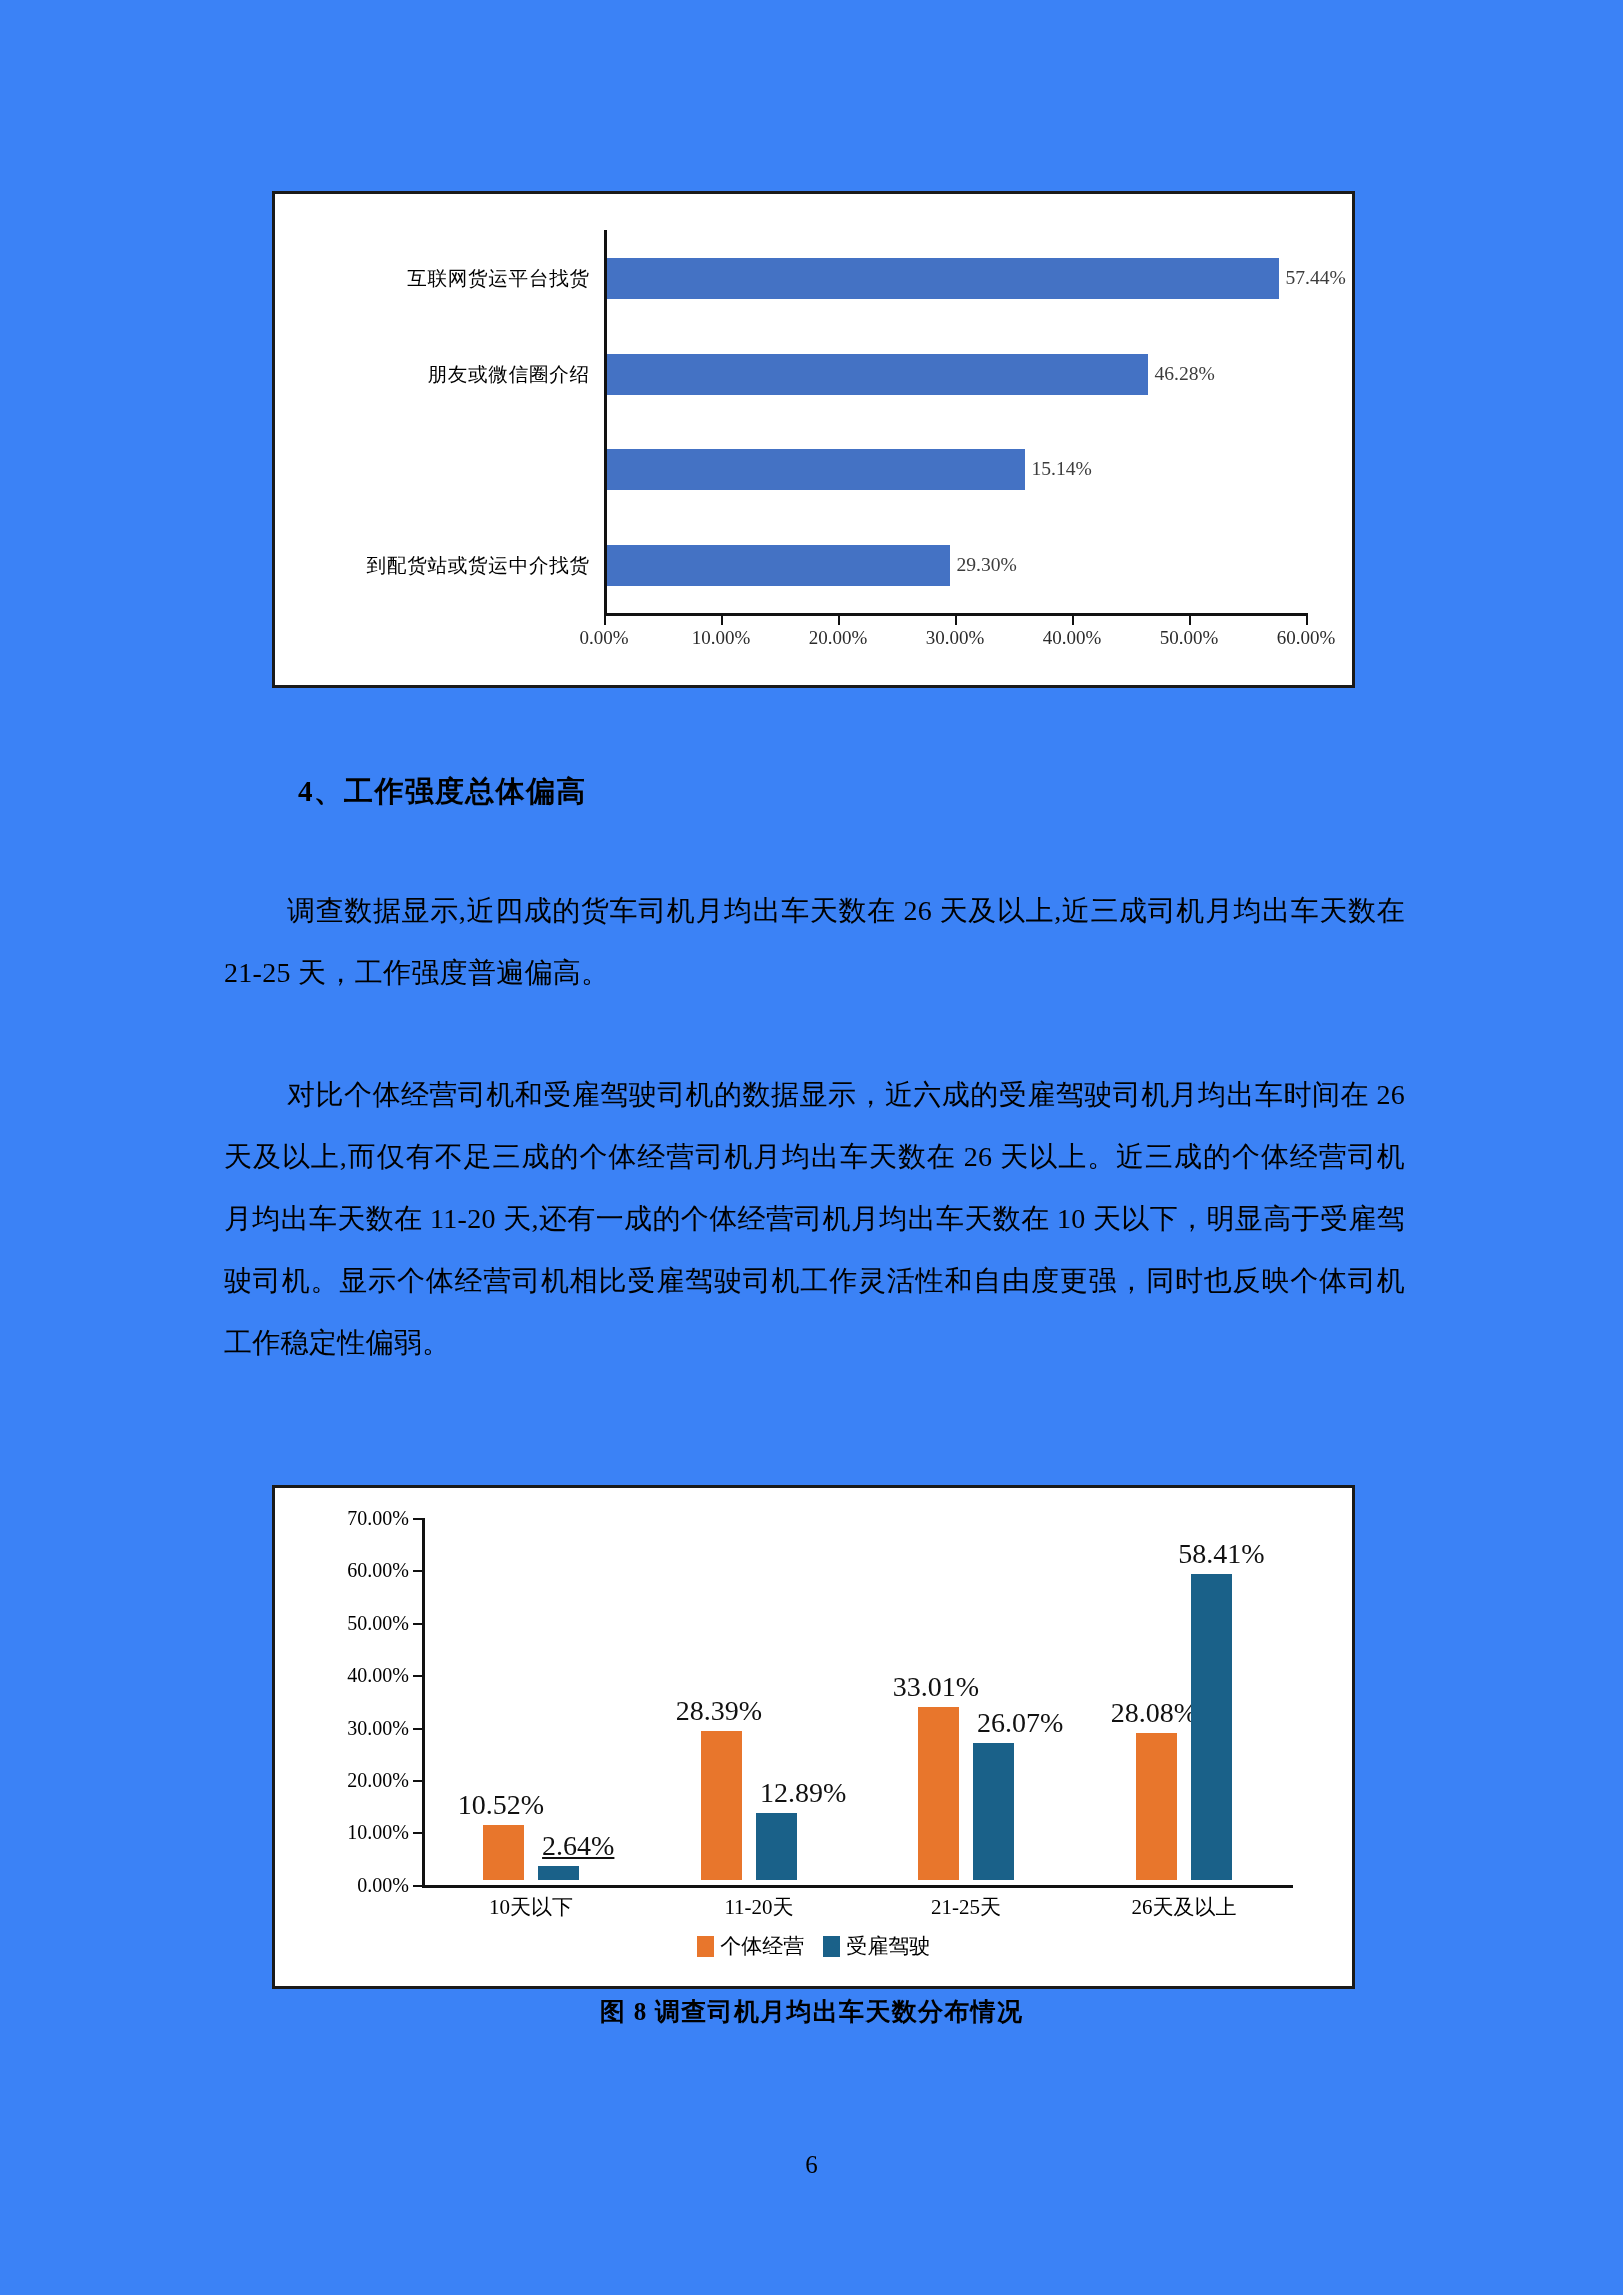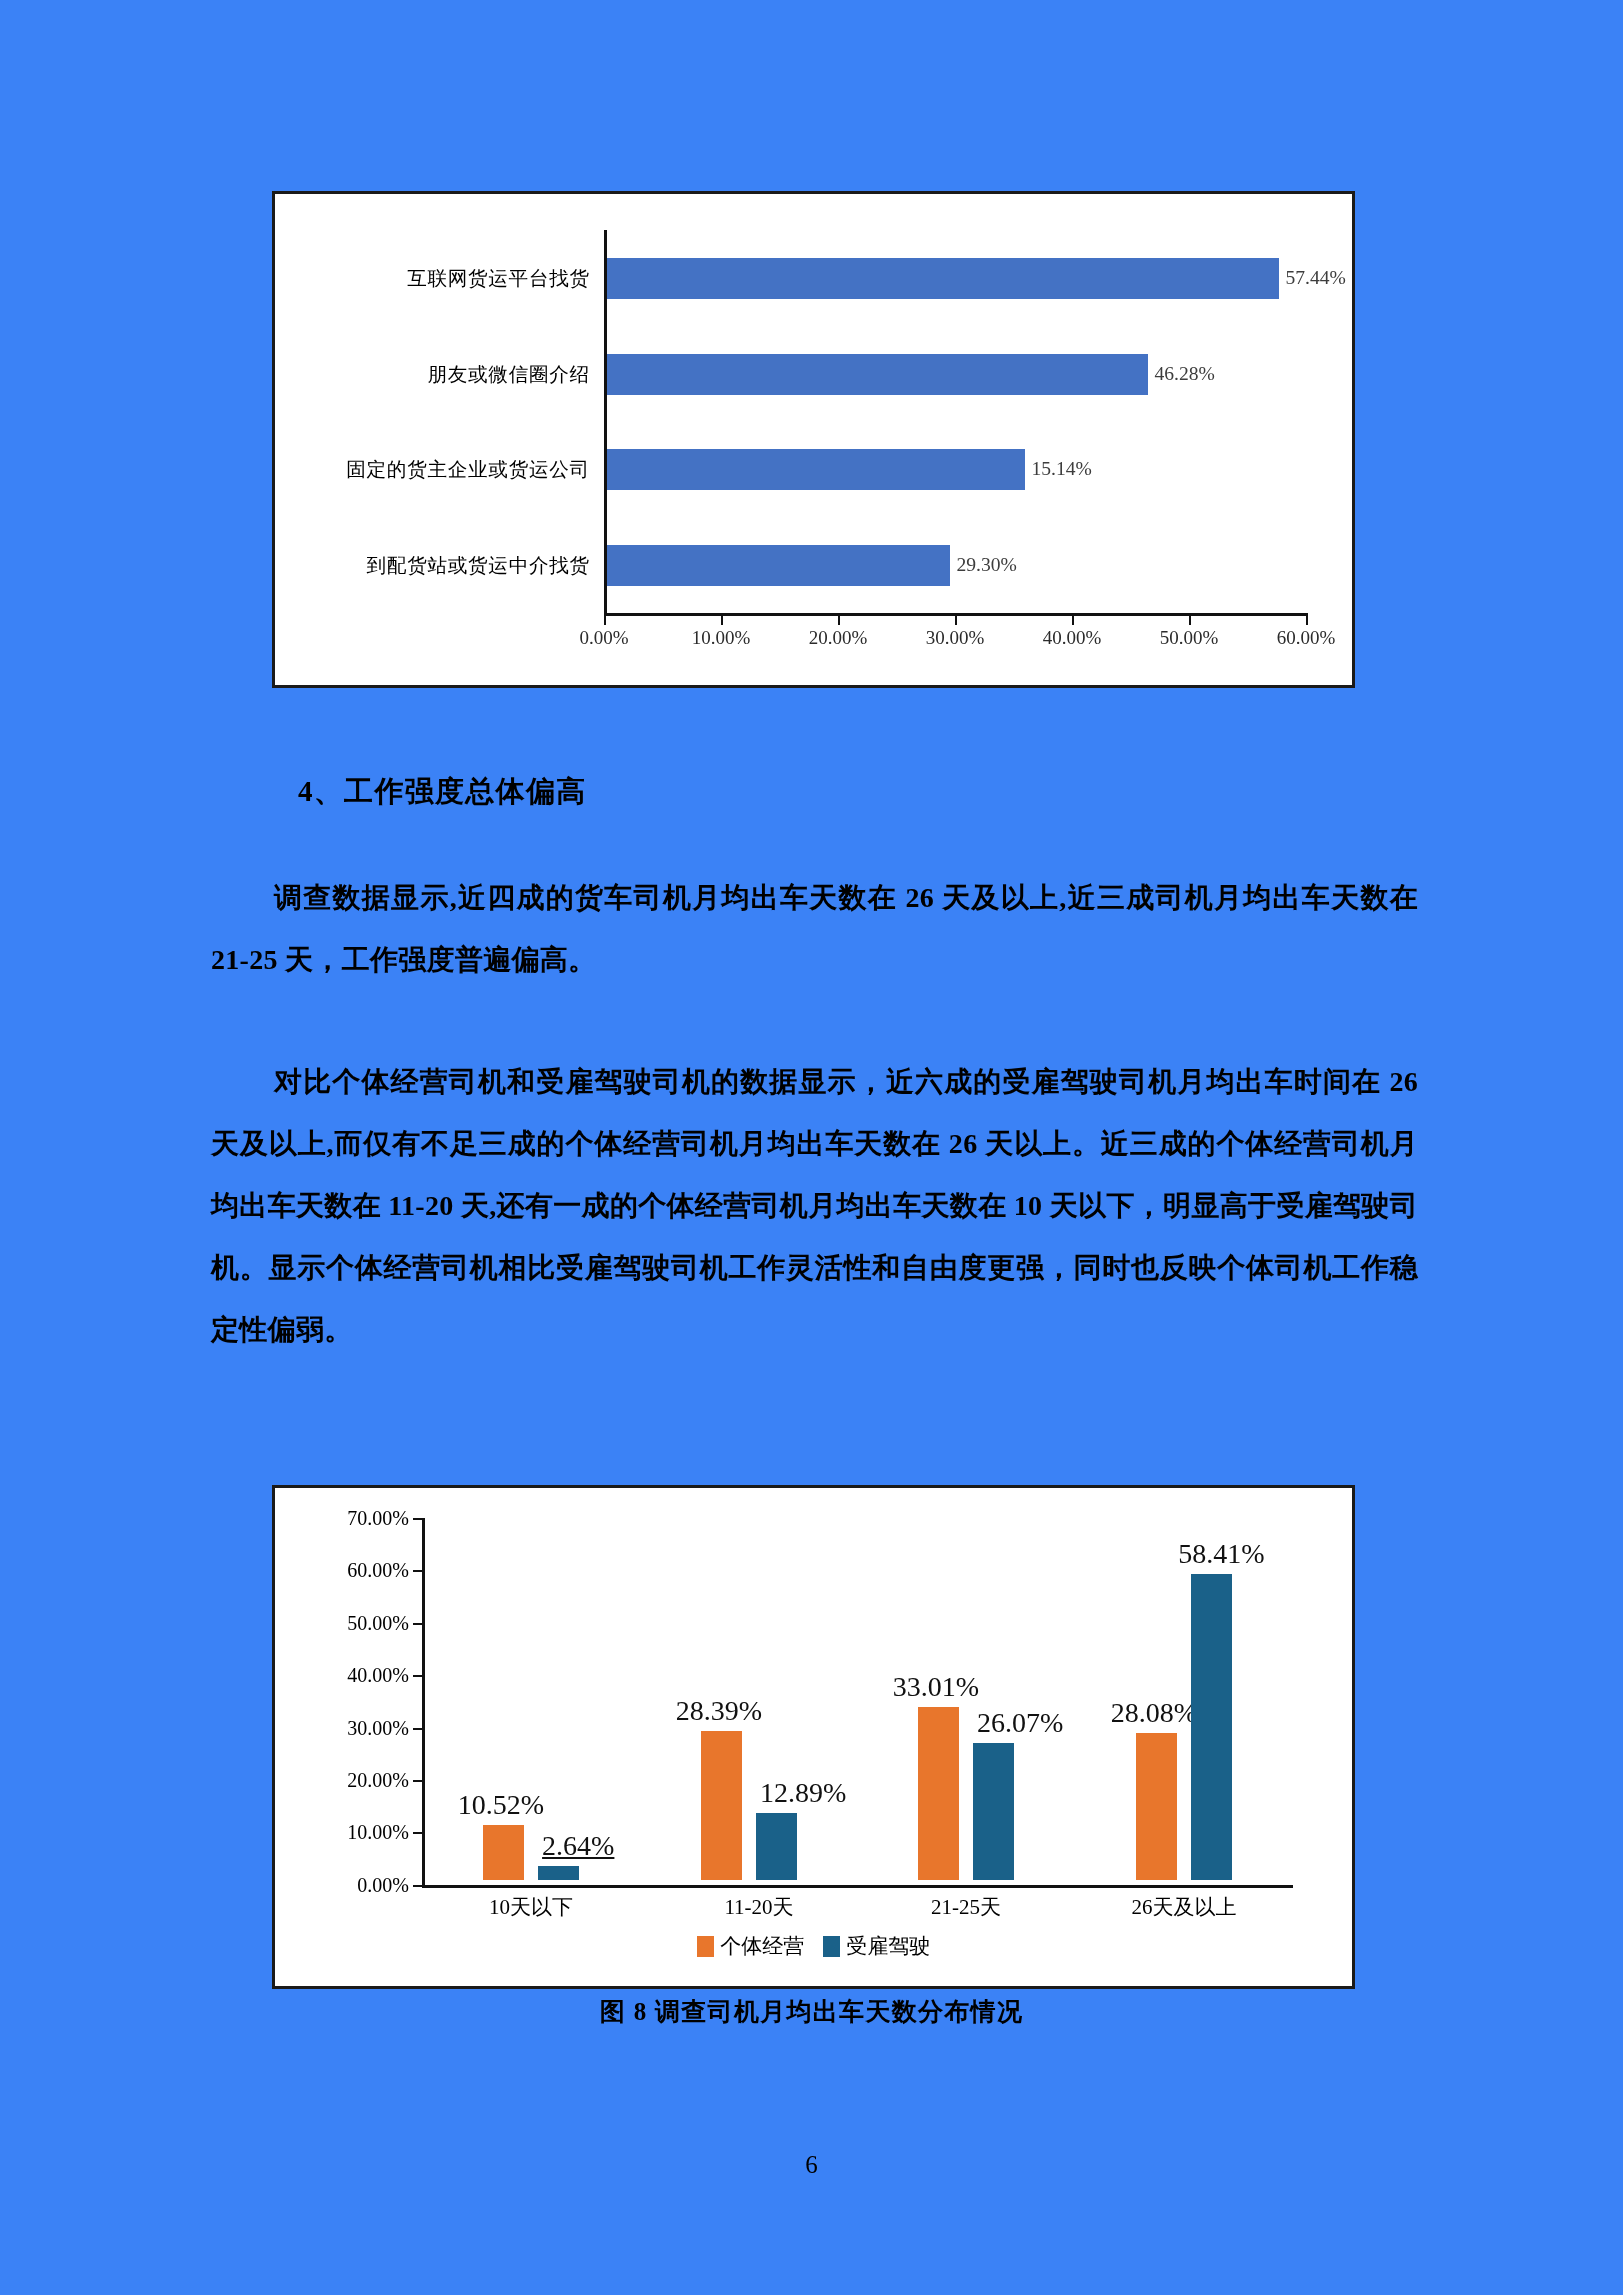--- a/index.html
+++ b/index.html
@@ -151,21 +151,21 @@
   .body-block {
     position: absolute;
     left: 207px;
     width: 1215px;
     font-size: 28px;
     line-height: 62px;
     text-align: justify;
     font-family: "Liberation Serif", "DejaVu Serif", serif;
     letter-spacing: 0.3px;
   }
-  .body-block p { margin: 4px; text-indent: 63px; font-weight: bold; }
+  .body-block p { margin: 17px; text-indent: 63px; }
   #para1 { top: 863px; }
   #para2 { top: 1047px; }
 
   
   .fig8-box {
     position: absolute;
     left: 272px;
     top: 1485px;
     width: 1083px;
     height: 504px;
@@ -314,21 +314,20 @@
 
       <div class="fig7-row" style="top:132px">
         <div class="fig7-cat">朋友或微信圈介绍</div>
         <div class="fig7-barwrap">
           <div class="fig7-bar" style="width:541px"></div>
           <div class="fig7-val">46.28%</div>
         </div>
       </div>
 
       <div class="fig7-row" style="top:227px">
-        <div class="fig7-cat">固定的货主企业或货运公司</div>
         <div class="fig7-barwrap">
           <div class="fig7-bar" style="width:418px"></div>
           <div class="fig7-val">15.14%</div>
         </div>
       </div>
 
       <div class="fig7-row" style="top:323px">
         <div class="fig7-cat">到配货站或货运中介找货</div>
         <div class="fig7-barwrap">
           <div class="fig7-bar" style="width:343px"></div>

